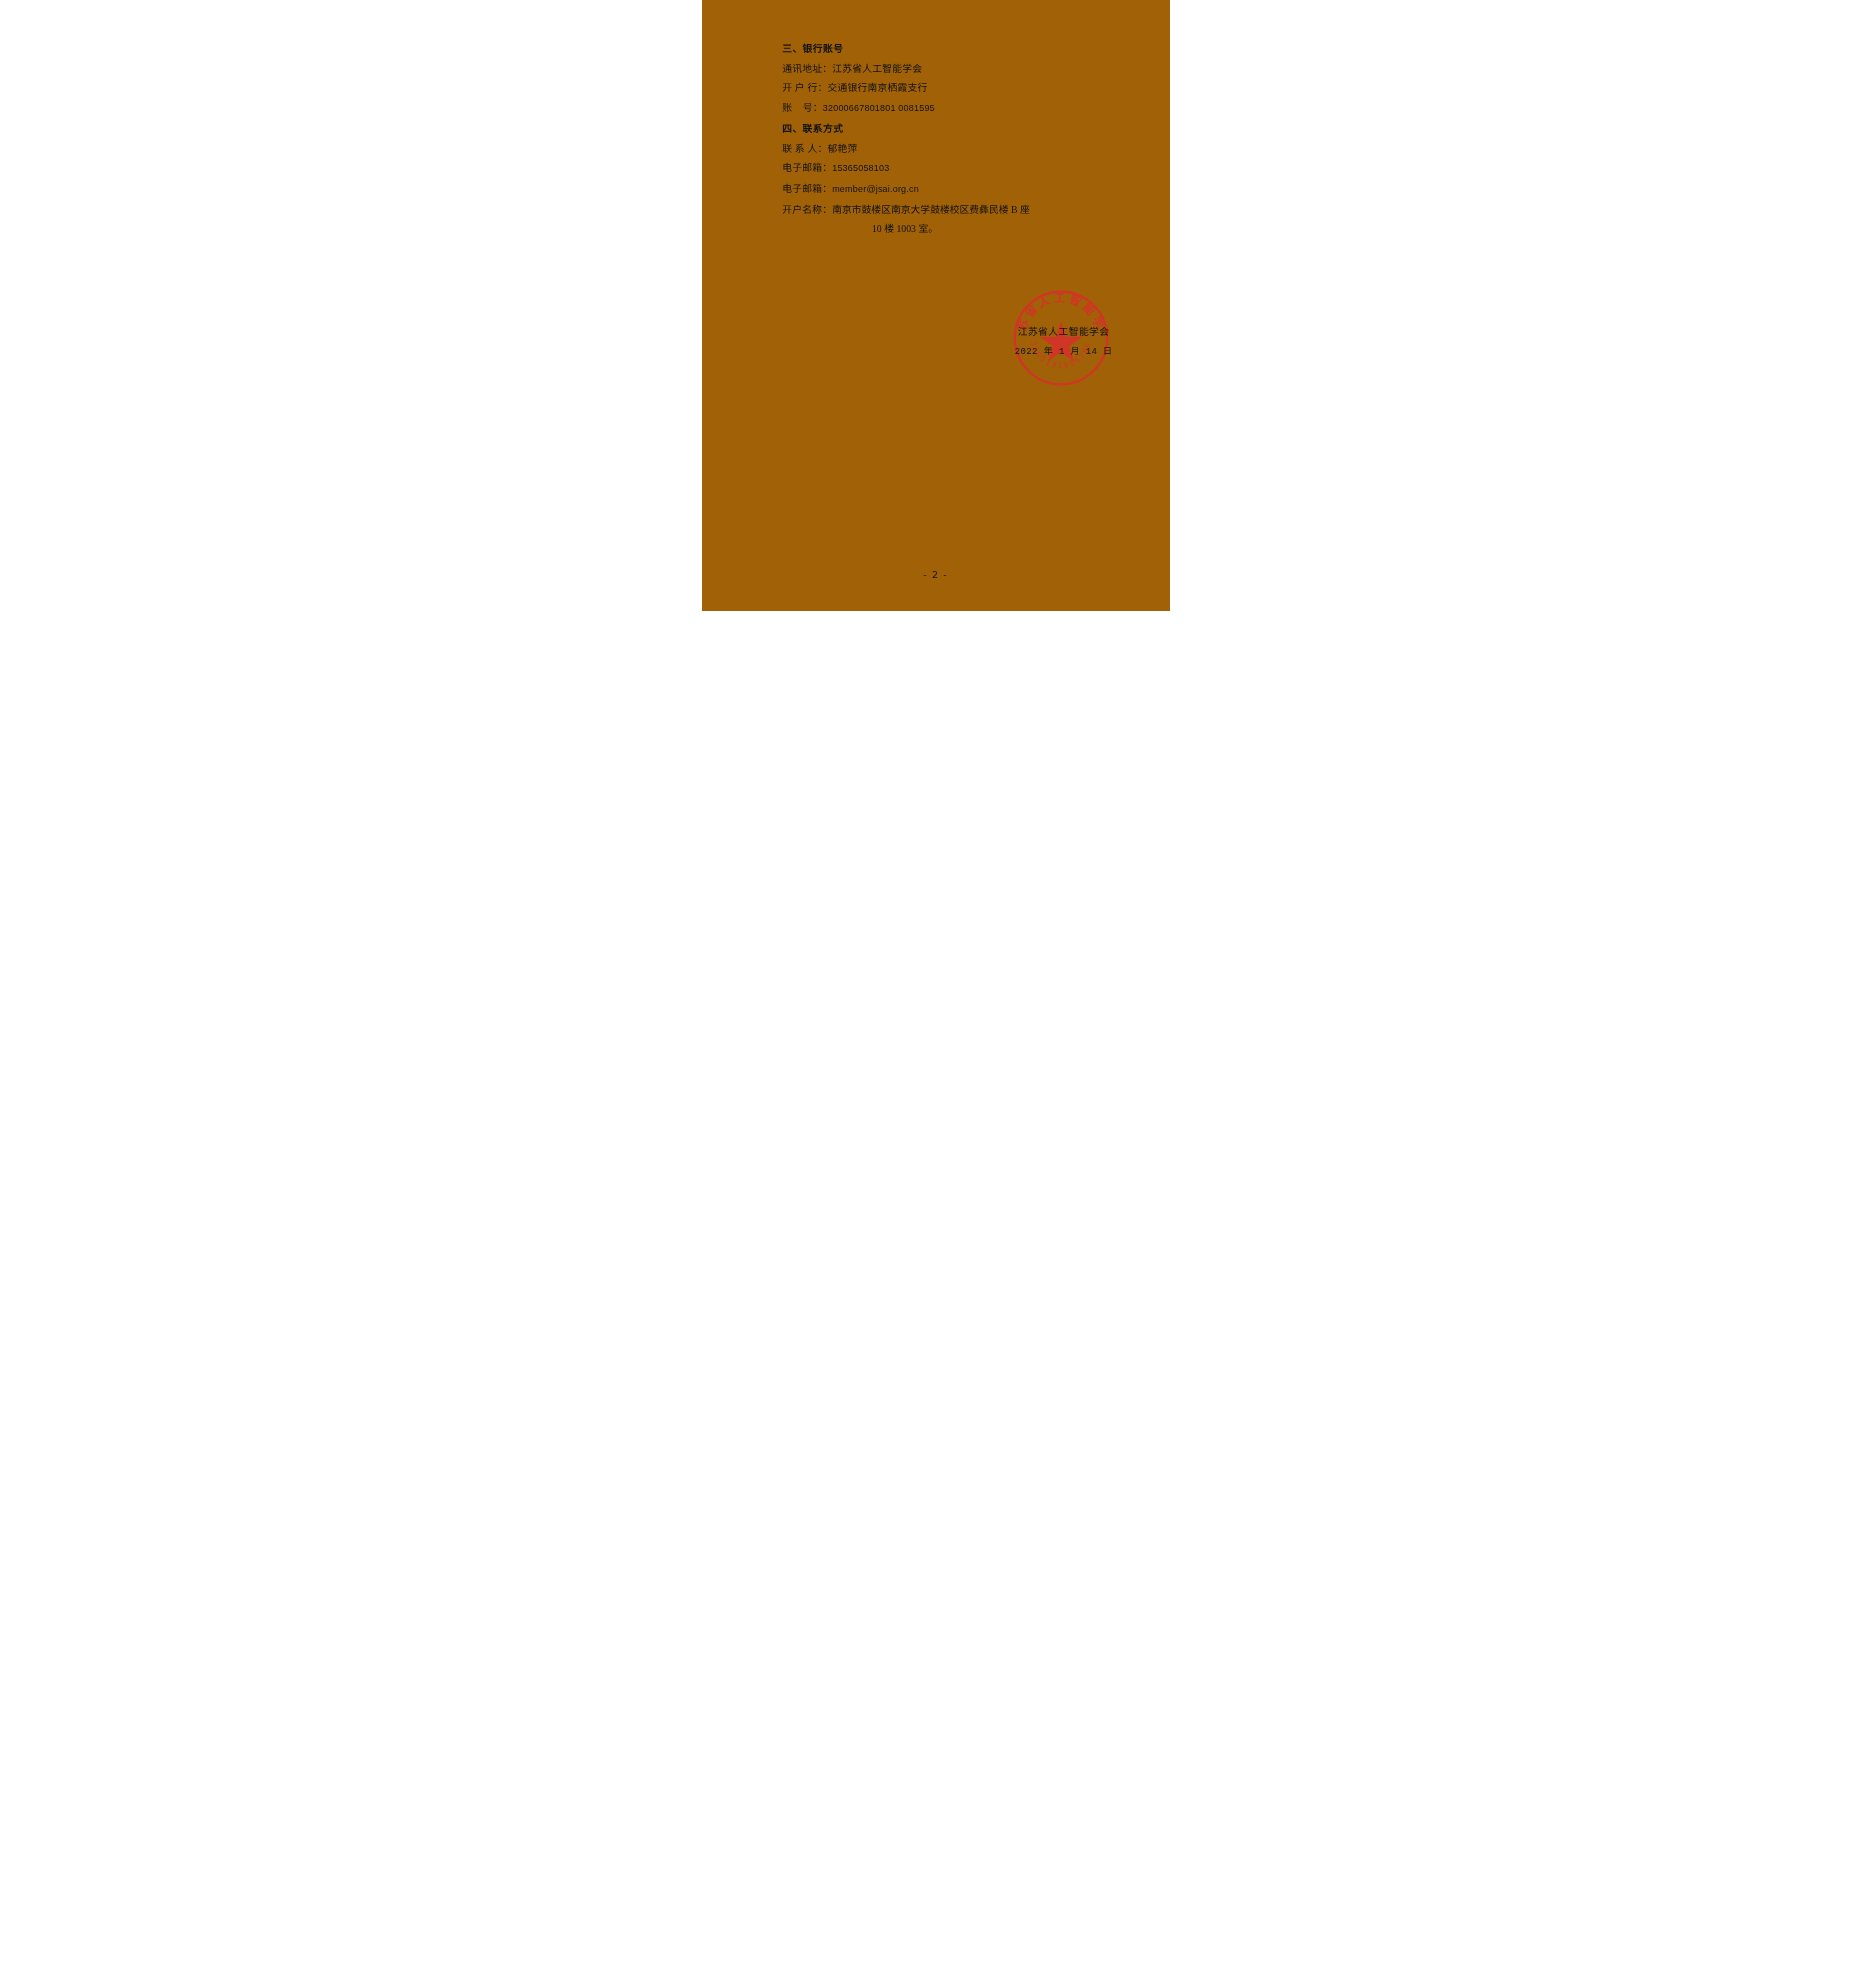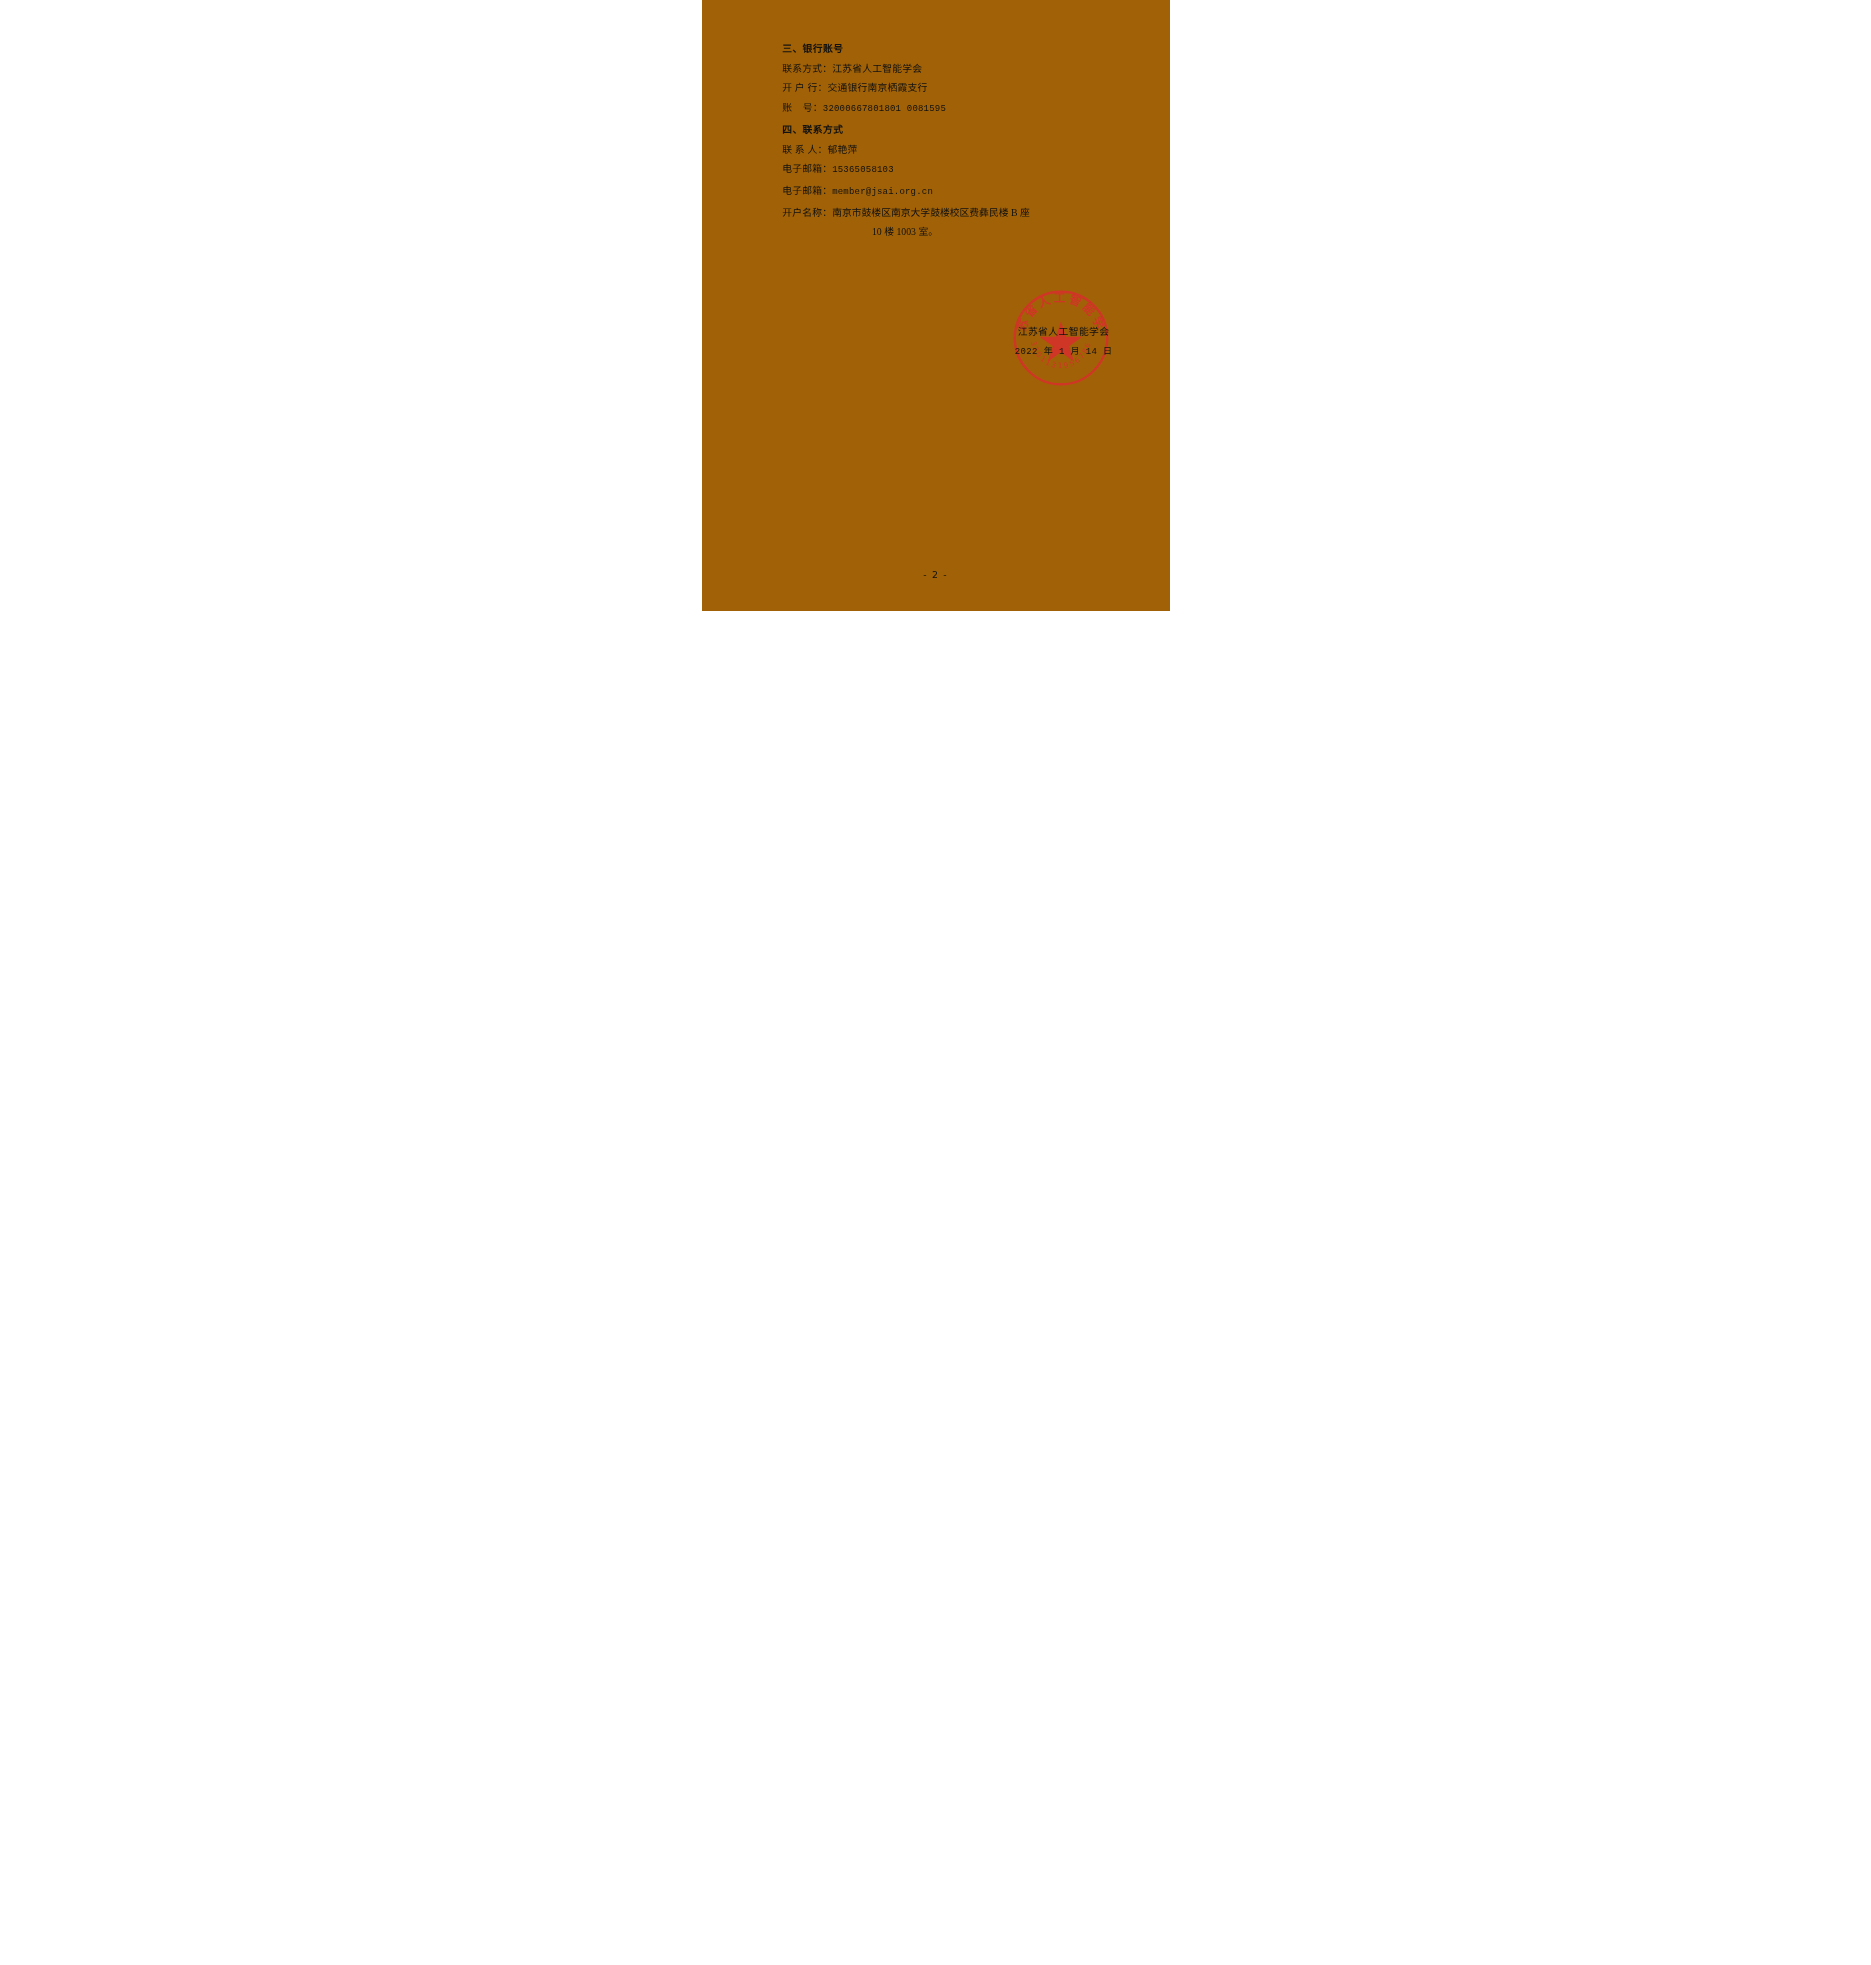--- a/index.html
+++ b/index.html
@@ -43,21 +43,21 @@
     letter-spacing: 0.2px;
     color: #111;
     margin: 0;
     text-indent: 19.7px;
     white-space: pre-wrap;
   }
   .label-sp {
     letter-spacing: 0.2px;
   }
   .mono-ish {
-    font-family: Liberation Mono, monospace;
+    font-family: Liberation Sans, sans-serif;
     font-size: 9px;
     letter-spacing: 0.2px;
     margin-top: 12px;
   }
   .addr-wrap {
     font-size: 9.8px;
     line-height: 19.7px;
     color: #111;
     margin: 0;
   }
@@ -111,21 +111,21 @@
 </style>
 </head>
 <body>
 
 <div class="page">
 
   <div class="content">
 
     <p class="heading">三、银行账号</p>
 
-    <p class="para"><span class="label-sp">联系方式：</span><span>江苏省人工智能学会</span></p>
+    <p class="para"><span class="label-sp">通讯地址：</span><span>江苏省人工智能学会</span></p>
 
     <p class="para"><span class="label-sp">开 户 行：</span><span>交通银行南京栖霞支行</span></p>
 
     <p class="para"><span class="label-sp">账    号：</span><span class="mono-ish">32000667801801 0081595</span></p>
 
     <p class="heading">四、联系方式</p>
 
     <p class="para"><span class="label-sp">联 系 人：</span><span>郁艳萍</span></p>
 
     <p class="para"><span class="label-sp">电子邮箱：</span><span class="mono-ish">15365058103</span></p>

